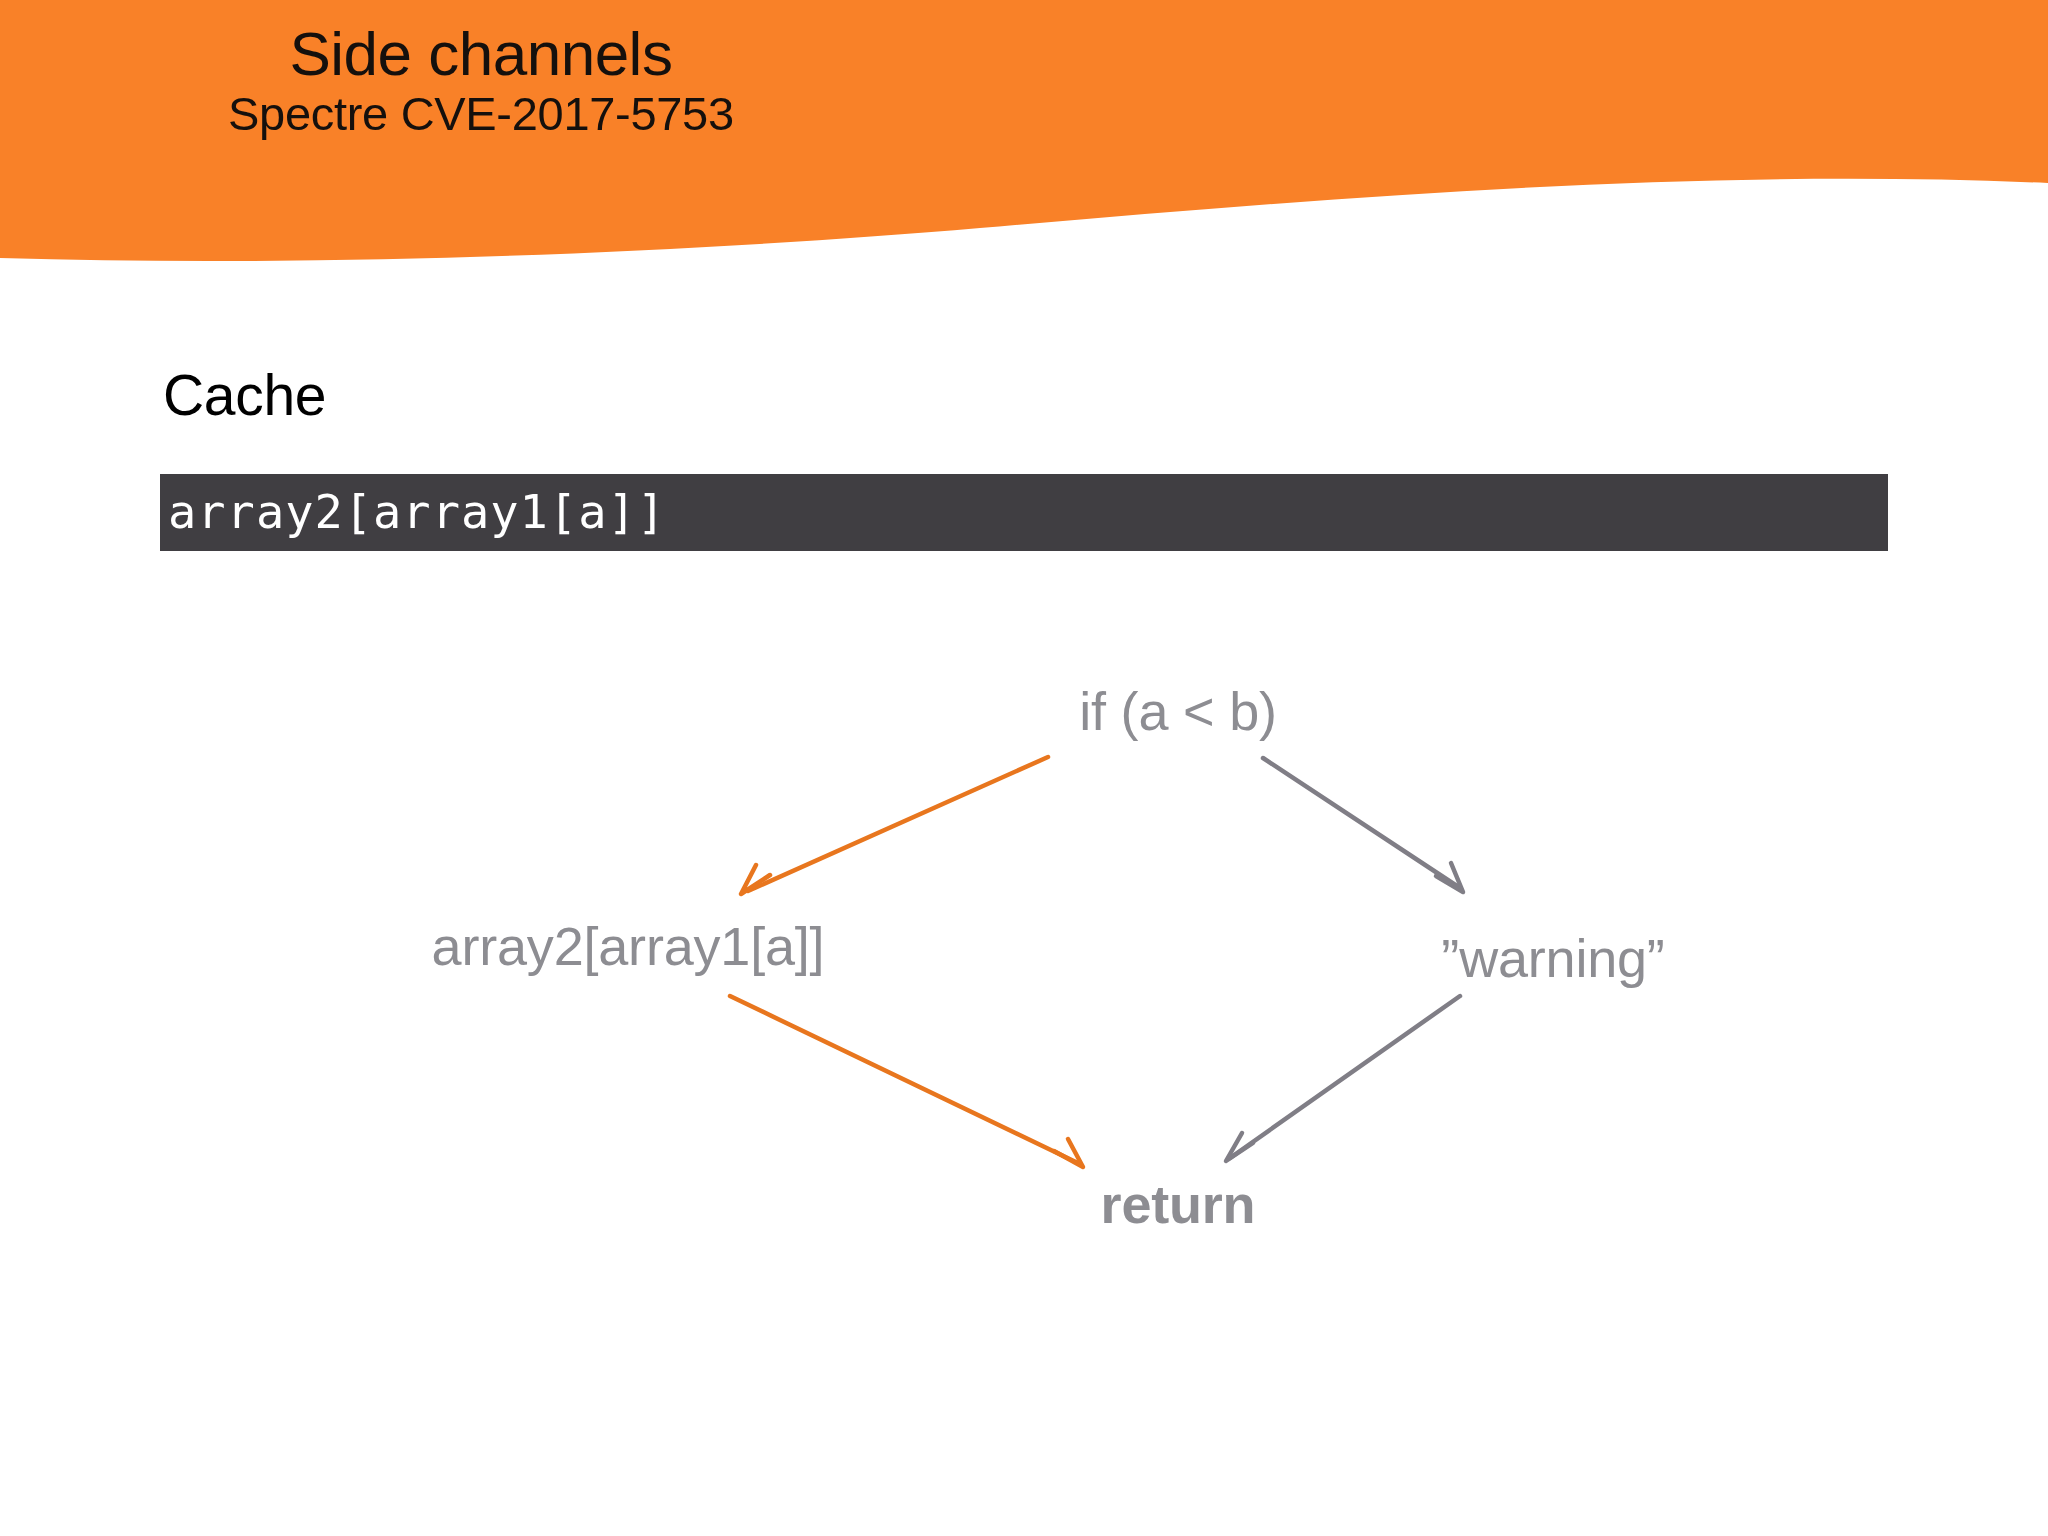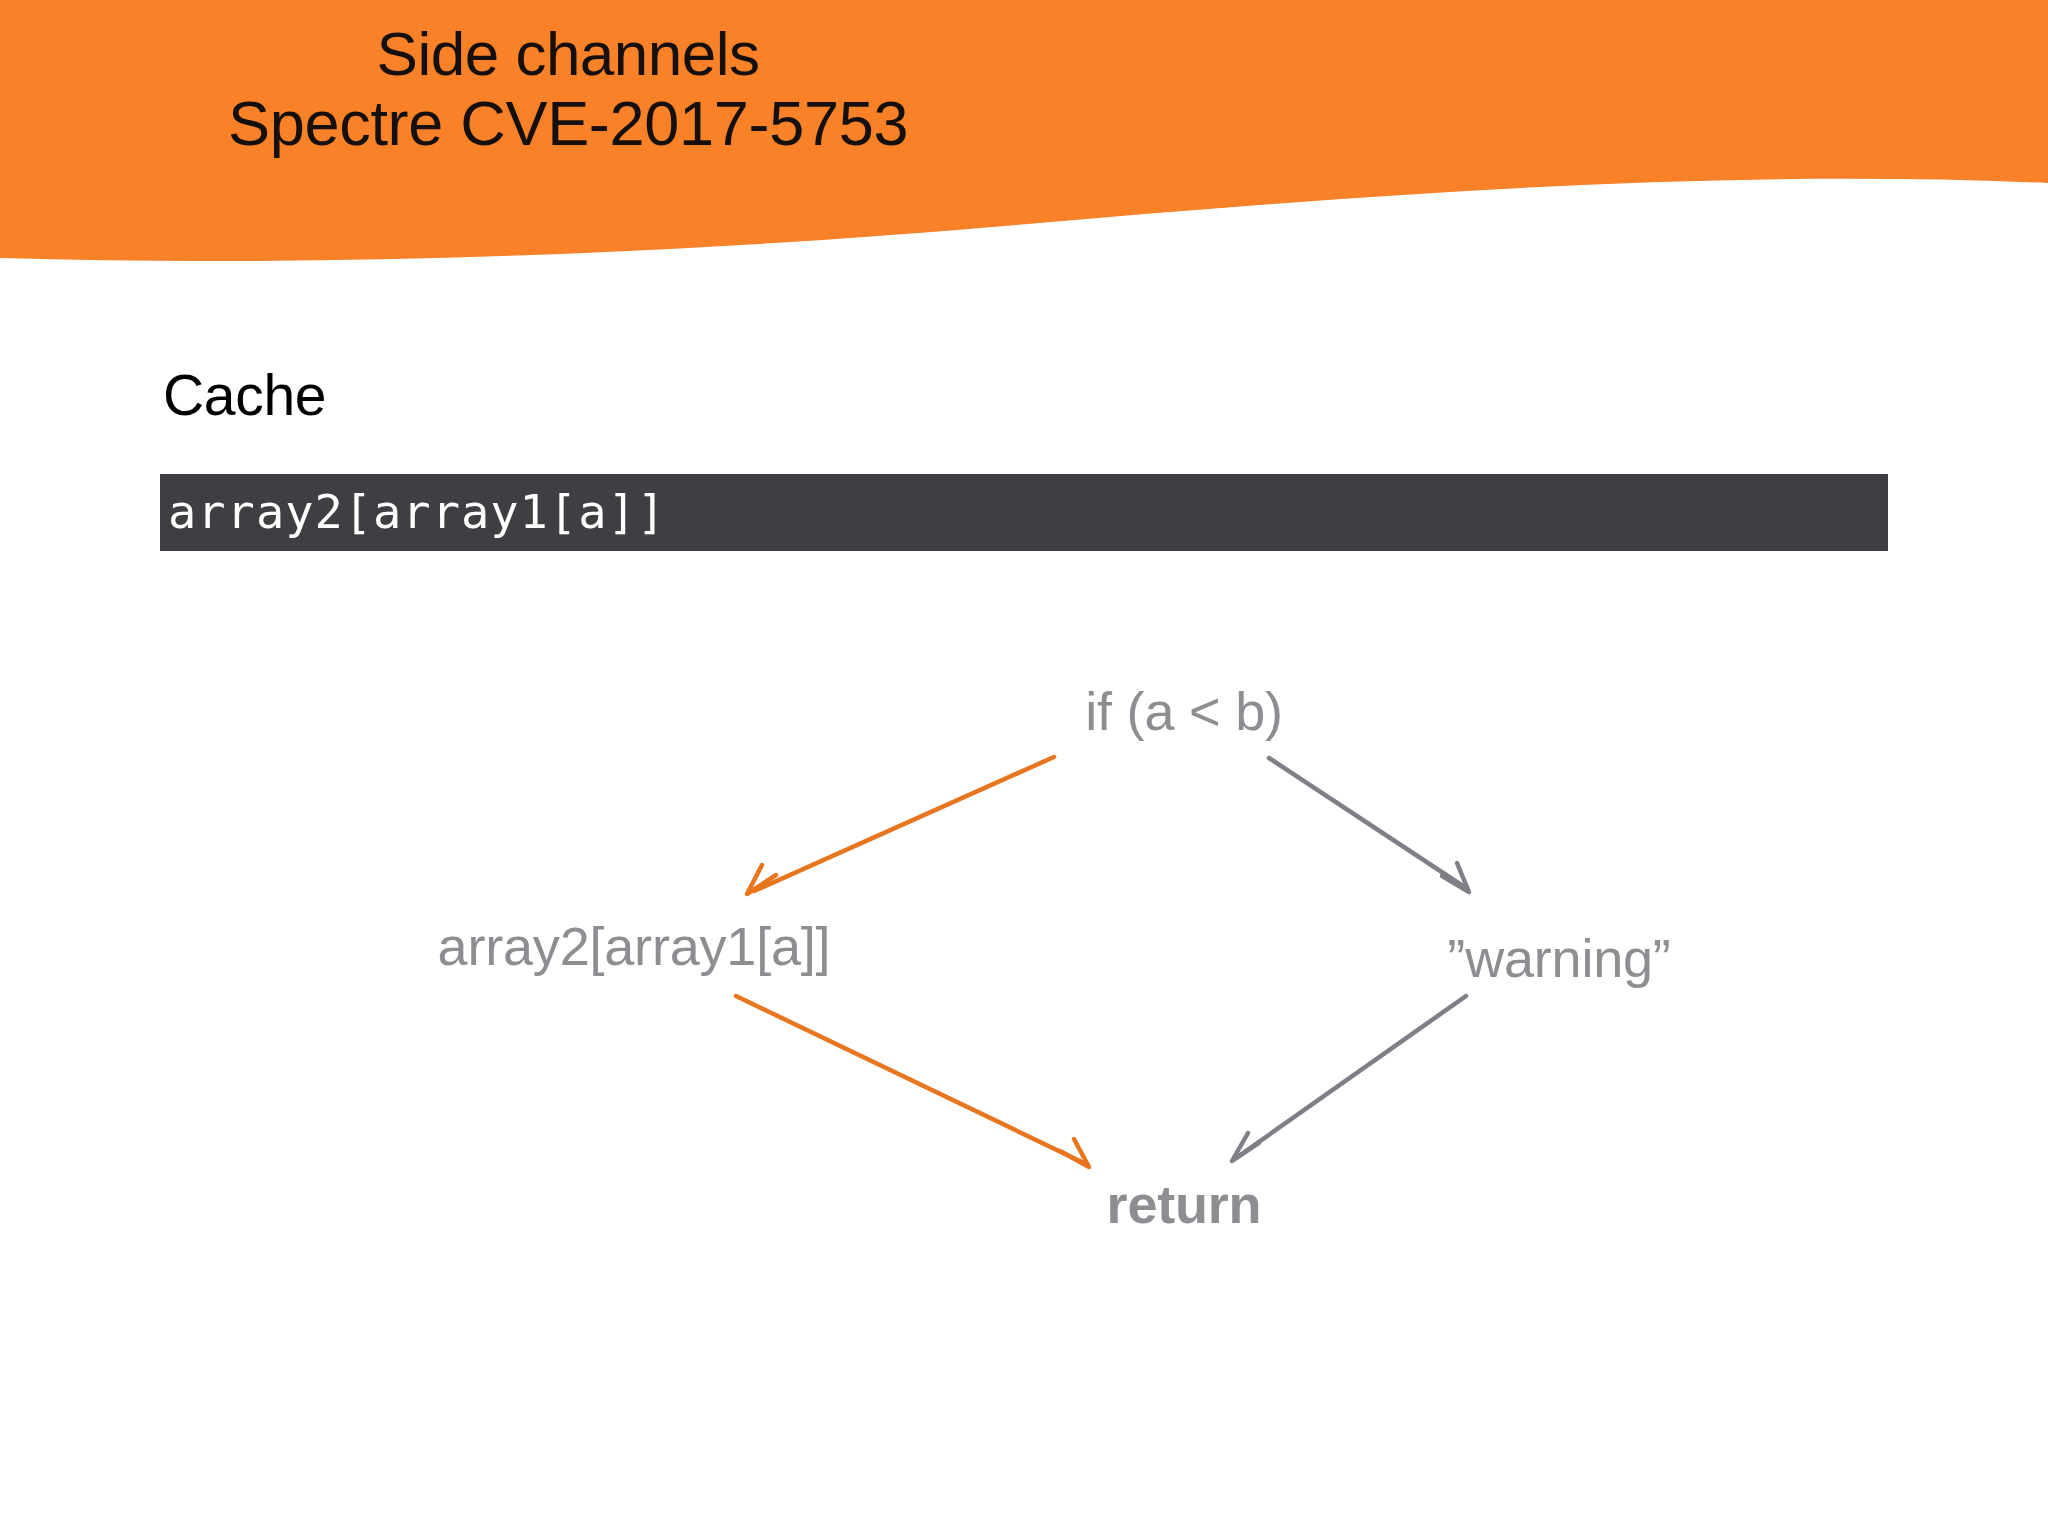--- a/index.html
+++ b/index.html
@@ -40,21 +40,21 @@
   }
   #slide-title {
     font-size: 62px;
     font-weight: 400;
     color: #15100d;
     line-height: 1.02;
     letter-spacing: -0.5px;
     white-space: nowrap;
   }
   #slide-subtitle {
-    font-size: 63px;
+    font-size: 47px;
     font-weight: 400;
     color: #15100d;
     line-height: 1.15;
     letter-spacing: -0.3px;
     margin-top: 2px;
     white-space: nowrap;
   }
 
   
   #section-heading {
@@ -85,21 +85,21 @@
     color: #ffffff;
     letter-spacing: 1px;
     padding-left: 8px;
     white-space: pre;
     transform: translateY(-1px);
   }
 
   
   #flow-diagram {
     position: absolute;
-    left: 14px;
+    left: 8px;
     top: 600px;
     width: 1918px;
     height: 700px;
   }
   #flow-arrows {
     position: absolute;
     left: 0;
     top: 0;
     width: 2048px;
     height: 700px;

